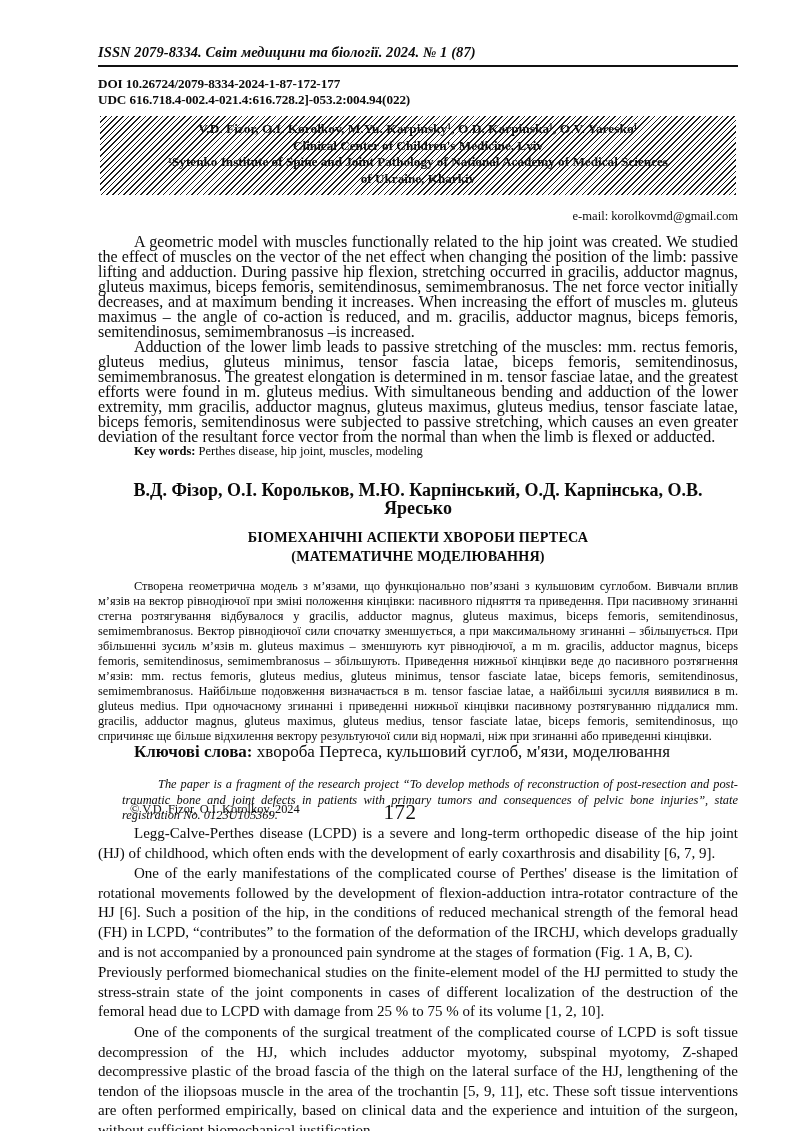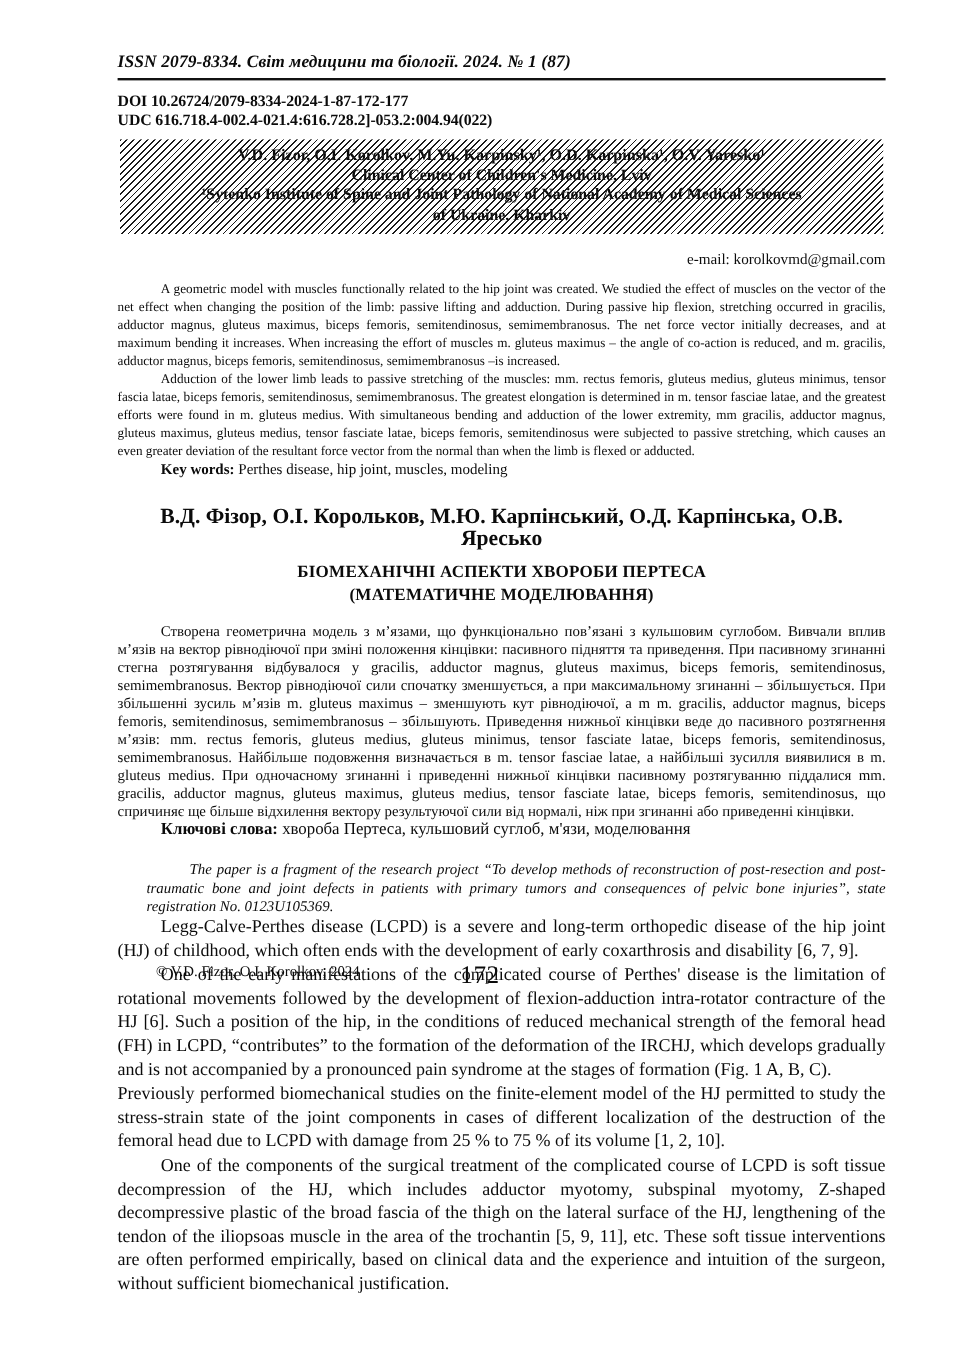--- a/index.html
+++ b/index.html
@@ -86,21 +86,21 @@
   }
   .email {
     text-align: right;
     font-size: 12.6px;
     margin-top: 14px;
     margin-bottom: 10px;
   }
 
   
   .abstract {
-    font-size: 11px;
+    font-size: 16px;
     line-height: 15.0px;
     text-align: justify;
     text-indent: 36px;
     margin: 0 0 0 0;
   }
   .abstract + .abstract { margin-top: 0px; }
   .kw { text-indent: 36px; font-size: 12.5px; line-height: 15.4px; }
   .kw b { font-weight: bold; }
 
   
@@ -120,21 +120,21 @@
     letter-spacing: 0.2px;
   }
 
   .abstract-ua {
     font-size: 12.4px;
     line-height: 15.0px;
     text-align: justify;
     text-indent: 36px;
     margin-top: 13px;
   }
-  .kw-ua { text-indent: 36px; font-size: 14px; line-height: 15.4px; }
+  .kw-ua { text-indent: 36px; font-size: 17px; line-height: 15.4px; }
 
   
   .funding {
     font-style: italic;
     font-size: 12.4px;
     line-height: 15.2px;
     text-align: justify;
     text-indent: 36px;
     margin-top: 18px;
     margin-left: 24px;

